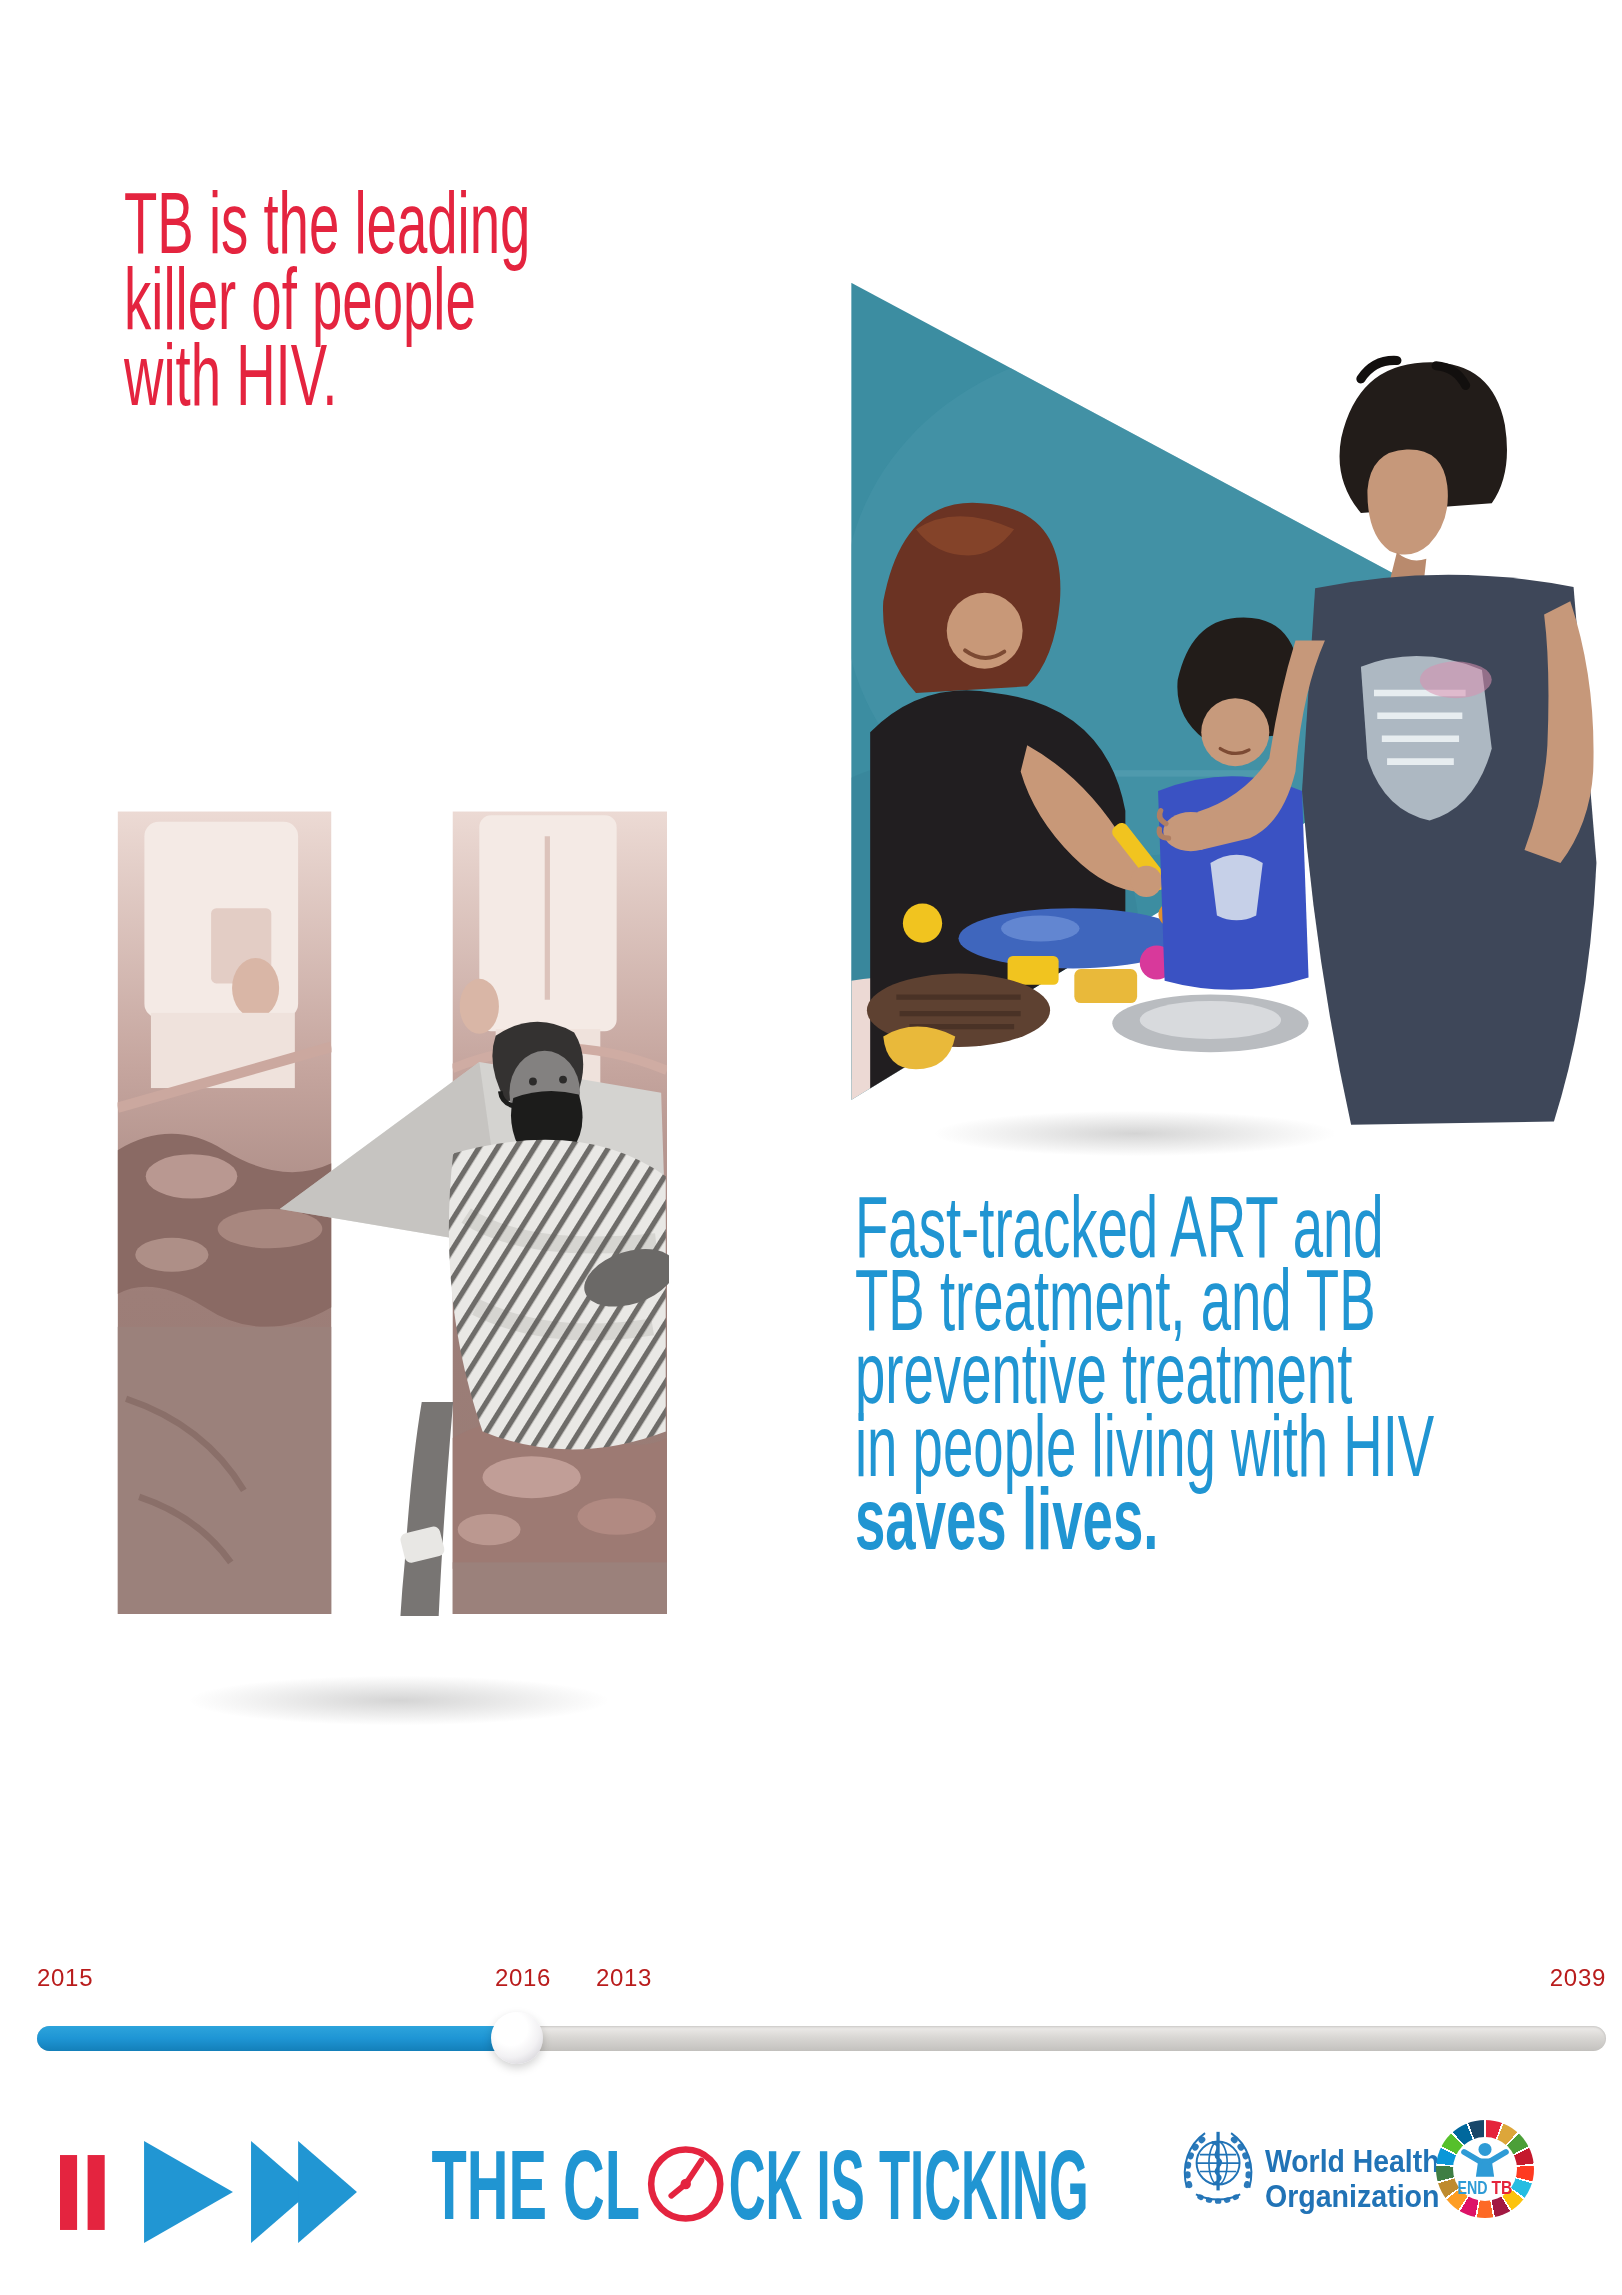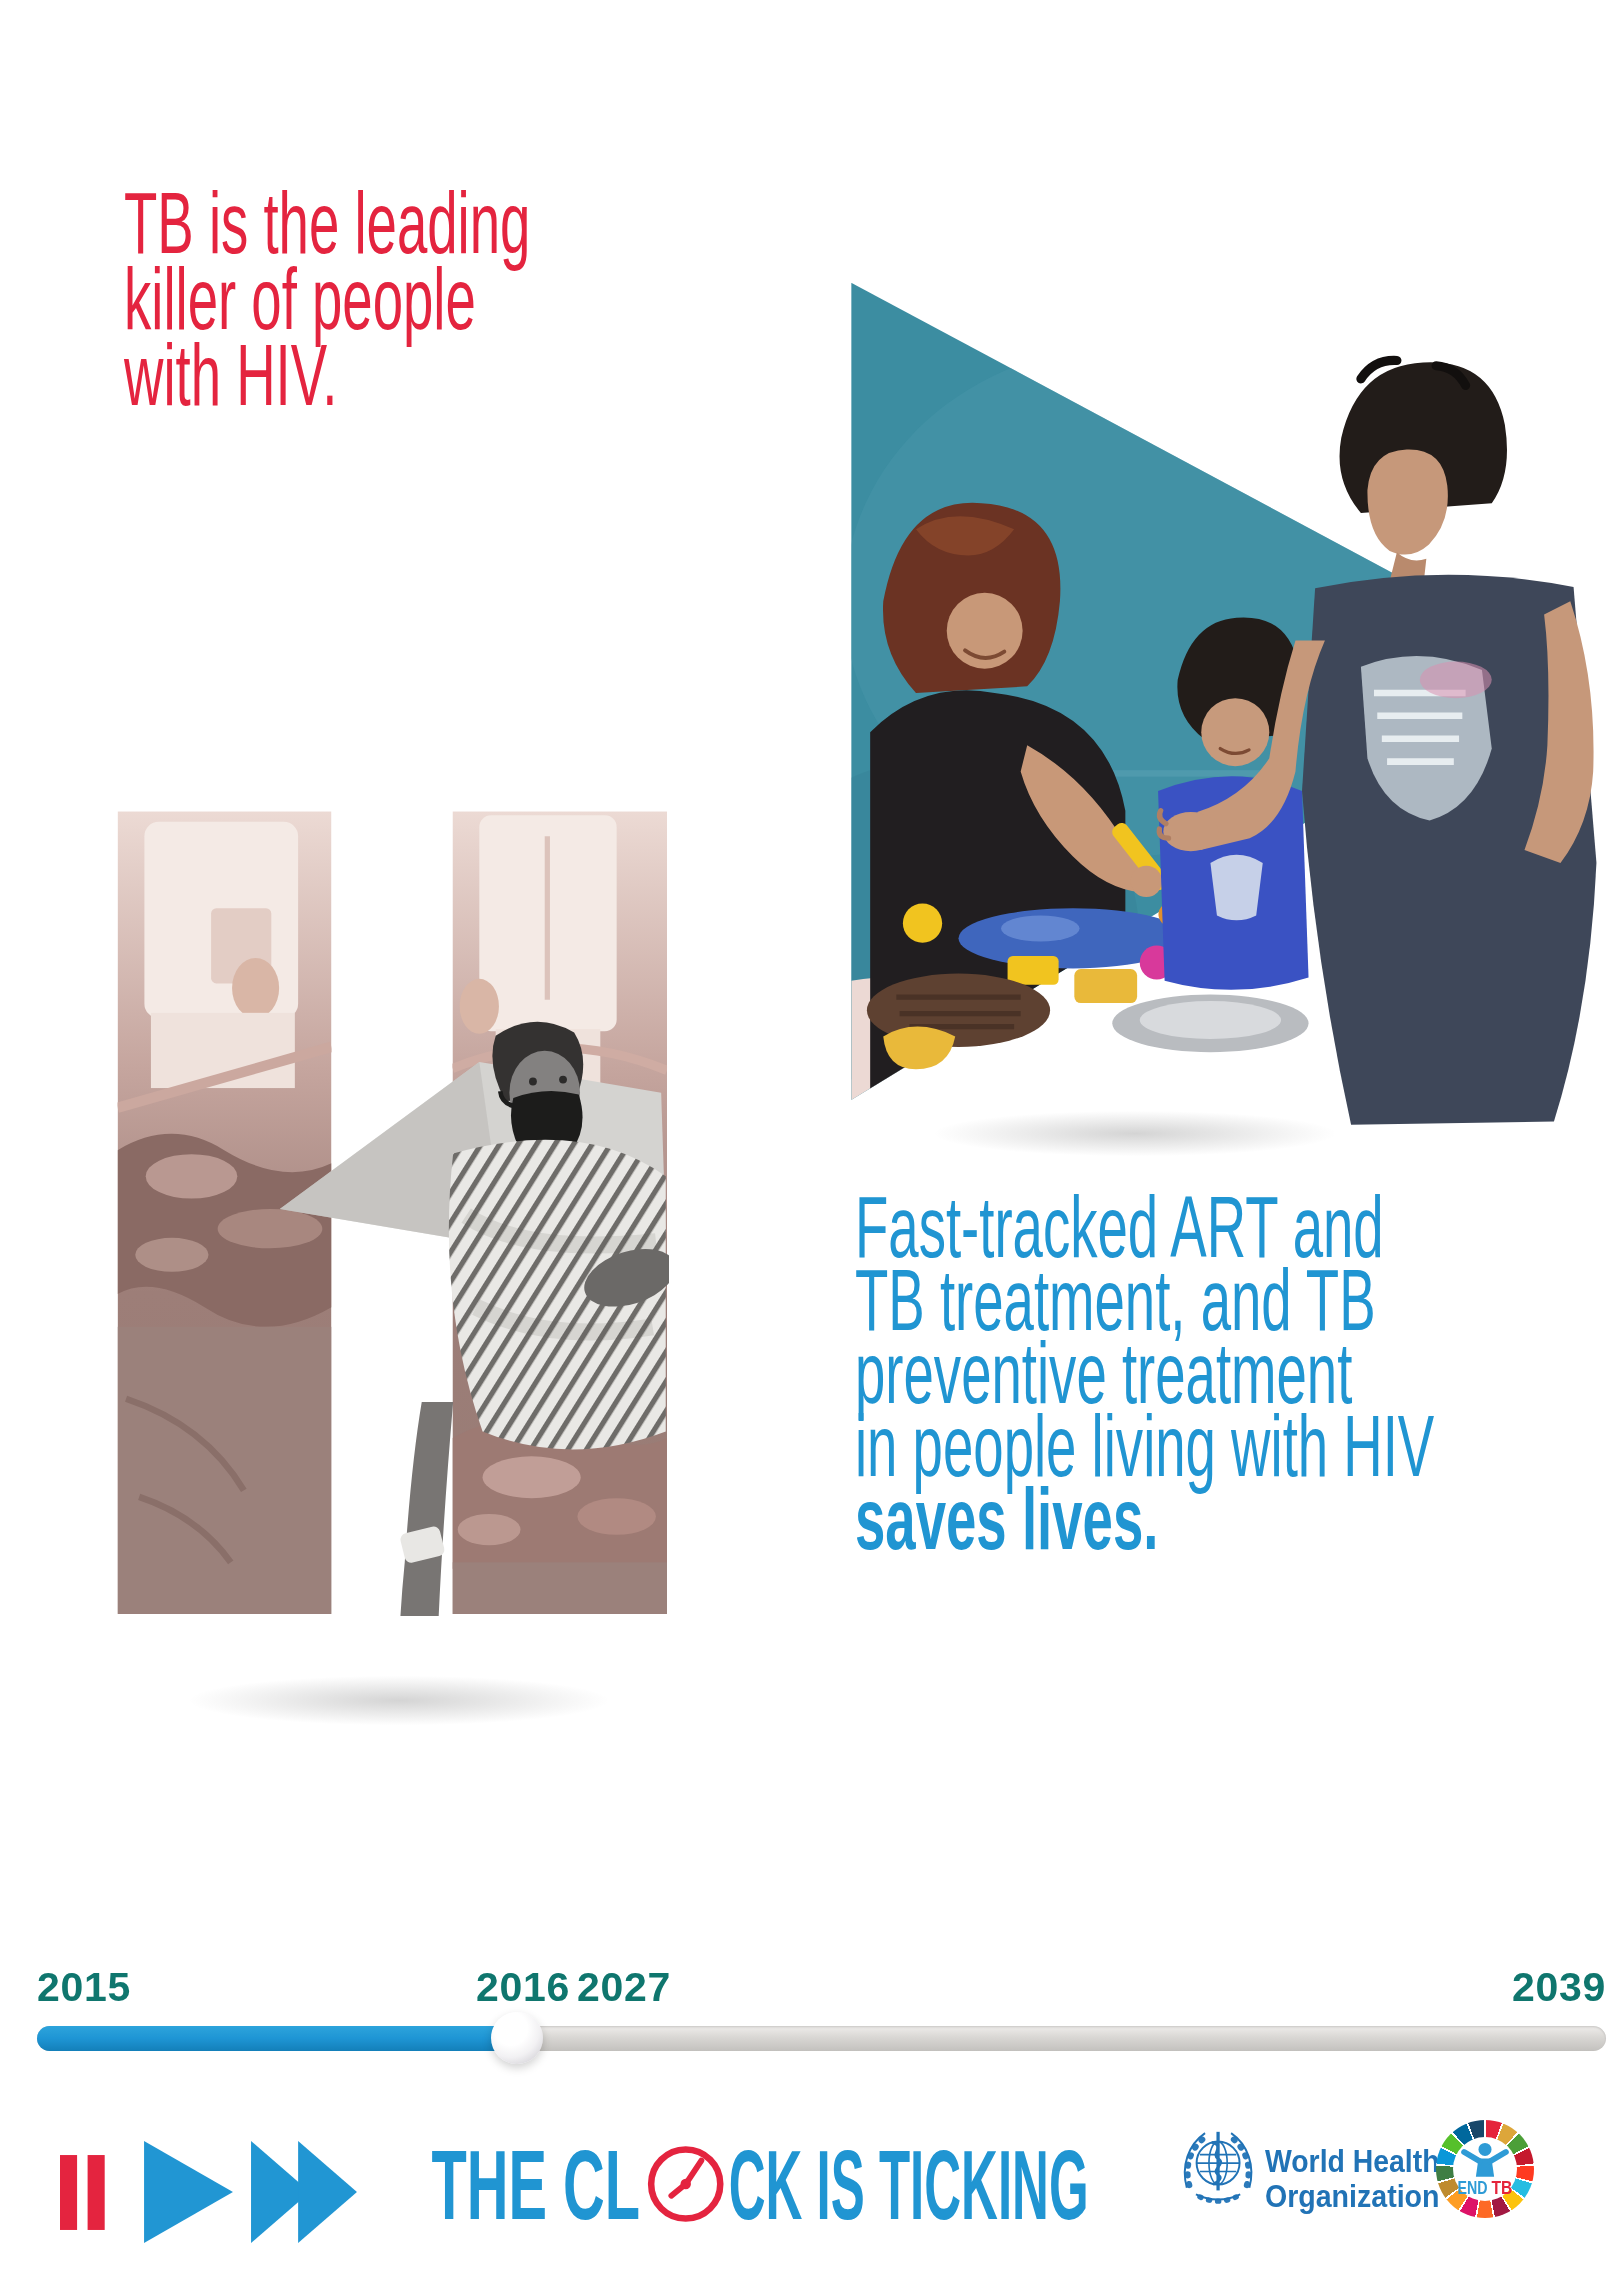--- a/index.html
+++ b/index.html
@@ -10,21 +10,21 @@
   
   .headline{transform:scaleX(.62);transform-origin:left top;white-space:nowrap;}
   .headline-red{left:124px;top:185px;font-size:88px;line-height:76px;font-weight:400;color:#e4243f;}
   .headline-blue{left:855px;top:1190px;font-size:88px;line-height:73px;font-weight:400;color:#2095d2;}
   .headline-blue .em{font-weight:700;}
 
   
   .softshadow{background:radial-gradient(ellipse 50% 50% at 50% 50%, rgba(40,40,40,.20), rgba(40,40,40,0) 70%);}
 
   
-  .yearlabel{font-size:41px;color:#0f766e;letter-spacing:0.7px;font-weight:700;}
+  .yearlabel{font-size:24px;color:#b91c1c;letter-spacing:0.7px;font-weight:400;}
   #track{left:37px;top:2026px;width:1569px;height:25px;border-radius:12.4px;
          background:linear-gradient(#efedeb,#d9d7d4 45%,#c3c1be);box-shadow:inset 0 1.3px 2px rgba(0,0,0,.15);}
   #track-fill{position:absolute;left:0;top:0;height:25px;border-radius:12.4px 0 0 12.4px;
          background:linear-gradient(#2da4dc,#1e95d4 50%,#137fb9);}
   #knob{position:absolute;top:-13.7px;width:52px;height:52px;border-radius:50%;
          background:radial-gradient(circle at 38% 32%, #ffffff 35%, #f2f1f3 60%, #cfcdd3 90%, #bdbac2);
          box-shadow:0 3.9px 9.2px rgba(0,0,0,.18);}
 
   
   .ctl{cursor:pointer;}
@@ -188,21 +188,21 @@
 <div class="abs headline headline-blue">
   <div>Fast-tracked ART and</div>
   <div>TB treatment, and TB</div>
   <div>preventive treatment</div>
   <div>in people living with HIV</div>
   <div class="em">saves lives.</div>
 </div>
 
 <div class="abs yearlabel" style="left:37px;top:1964px;">2015</div>
 <div class="abs yearlabel" style="left:523px;top:1964px;transform:translateX(-50%);">2016</div>
-<div class="abs yearlabel" style="left:624px;top:1964px;transform:translateX(-50%);">2027</div>
+<div class="abs yearlabel" style="left:624px;top:1964px;transform:translateX(-50%);">2013</div>
 <div class="abs yearlabel" style="left:1606px;top:1964px;transform:translateX(-100%);">2039</div>
 
 <div class="abs" id="track">
   <div id="track-fill" style="width: 30.6%;"></div>
   <div id="knob" style="left: calc(30.6% - 26px);"></div>
 </div>
 
 <svg class="abs ctl" style="left:60px;top:2155px;" width="46" height="75" viewBox="0 0 70 114">
   <rect x="0" y="0" width="26" height="114" fill="#e4243f"></rect>
   <rect x="42" y="0" width="26" height="114" fill="#e4243f"></rect>

